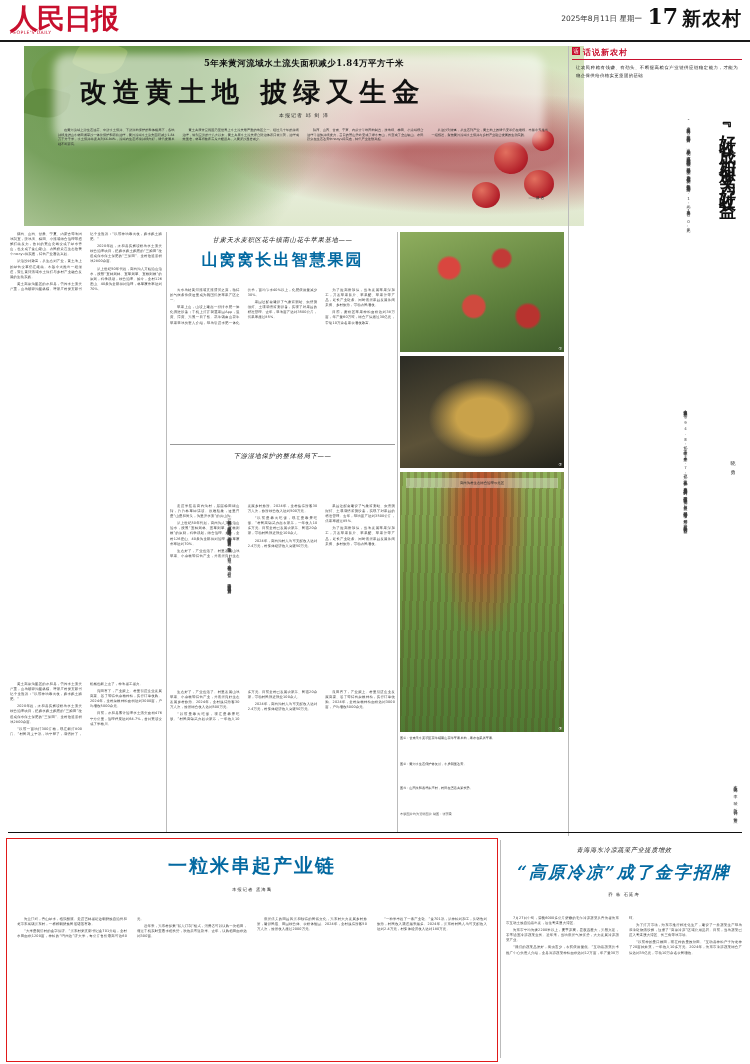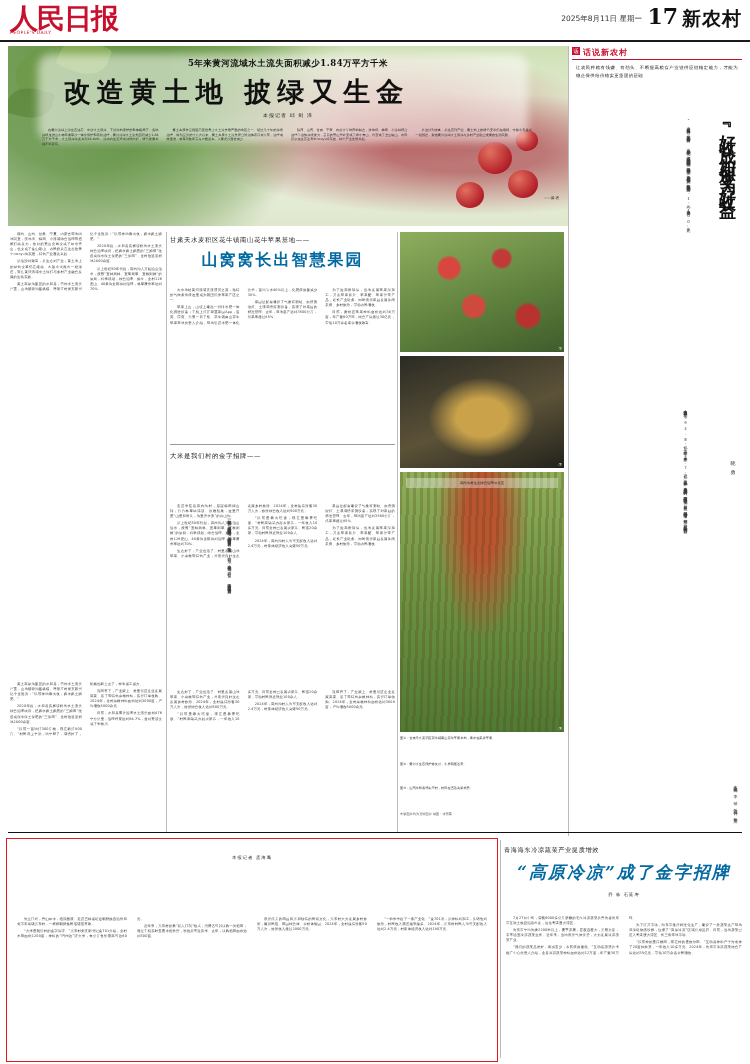--- a/index.html
+++ b/index.html
@@ -13,21 +13,21 @@
   .mh-date{position:absolute;right:108px;top:14px;font-size:7.5px;color:#333;white-space:nowrap;}
   .mh-num{position:absolute;right:72px;top:3px;font-size:22px;font-weight:bold;font-family:"DejaVu Serif","Liberation Serif",serif;color:#111;}
   .mh-sec{position:absolute;right:8px;top:6px;font-size:19px;font-weight:bold;font-family:"DejaVu Serif","Liberation Serif",serif;color:#111;letter-spacing:1px;}
 
   
   .ftext{font-size:3.4px;line-height:5.1px;color:#3a3a3a;text-align:justify;letter-spacing:.15px;overflow:hidden;}
   .ftext p{margin:0 0 2px 0;text-indent:7px;}
   .vtext{writing-mode:vertical-rl;text-orientation:upright;font-size:4px;line-height:7px;color:#3a3a3a;letter-spacing:.4px;overflow:hidden;}
 
   
-  .feature{position:absolute;left:8px;top:46px;width:560px;height:180px;overflow:hidden;padding-left:31px;}
+  .feature{position:absolute;left:24px;top:46px;width:560px;height:180px;overflow:hidden;}
   .feat-photo{position:absolute;left:0;top:0;width:560px;height:180px;
     background:
       radial-gradient(ellipse at 82% 60%, rgba(150,20,30,.55) 0 12%, rgba(0,0,0,0) 40%),
       radial-gradient(ellipse at 70% 35%, rgba(170,40,40,.35) 0 10%, rgba(0,0,0,0) 35%),
       radial-gradient(circle at 12% 18%, rgba(90,140,60,.8) 0 18%, rgba(0,0,0,0) 46%),
       radial-gradient(circle at 30% 8%, rgba(120,165,80,.75) 0 14%, rgba(0,0,0,0) 40%),
       linear-gradient(180deg,#cfe0b4 0%,#e6eed8 36%,#eef2e4 62%,#dfe8cd 100%);
   }
   .feat-leaf{position:absolute;background:#6f9a4a;border-radius:60% 10% 60% 10%;opacity:.85;}
   .feat-apple{position:absolute;border-radius:50%;background:radial-gradient(circle at 35% 32%,#e2705f,#b3202a 70%,#7d1219);}
@@ -44,21 +44,21 @@
   .rail-flag{position:absolute;left:0;top:0;width:170px;height:13px;border-bottom:1px solid #c8102e;}
   .rail-flag .sq{position:absolute;left:0;top:1px;width:8px;height:8px;background:#c8102e;color:#fff;font-size:5.5px;text-align:center;line-height:8px;}
   .rail-flag .tx{position:absolute;left:11px;top:1px;font-size:8px;font-weight:bold;color:#c8102e;letter-spacing:1px;}
   .rail-lead{position:absolute;left:4px;top:18px;width:162px;height:46px;font-size:4.4px;line-height:8px;color:#222;text-align:justify;letter-spacing:.4px;}
   .rail-vtitle{position:absolute;right:2px;top:70px;height:330px;writing-mode:vertical-rl;text-orientation:upright;font-family:"DejaVu Serif","Liberation Serif",serif;font-size:17px;font-weight:bold;color:#111;letter-spacing:6px;}
   .rail-vby{position:absolute;right:6px;top:410px;writing-mode:vertical-rl;text-orientation:upright;font-size:5px;color:#333;letter-spacing:2px;}
   .rail-cols{position:absolute;left:2px;top:72px;width:118px;height:700px;}
   .rail-sign{position:absolute;right:4px;bottom:-4px;writing-mode:vertical-rl;text-orientation:upright;font-size:4px;color:#333;letter-spacing:1px;height:58px;}
 
   
-  .ahead-kicker{font-size:6.4px;color:#222;text-align:left;letter-spacing:.6px;white-space:nowrap;}
+  .ahead-kicker{font-size:6.4px;color:#222;text-align:center;letter-spacing:.6px;white-space:nowrap;font-style:italic;}
   .ahead-title{font-family:"DejaVu Serif","Liberation Serif",serif;font-weight:bold;text-align:center;color:#0369a1;letter-spacing:2px;white-space:nowrap;}
   .ahead-by{font-size:4.4px;color:#333;text-align:center;letter-spacing:1px;}
 
   
   .ph{position:absolute;overflow:hidden;}
   .ph-apple{background:
       radial-gradient(circle at 30% 30%, #d9463f 0 7%, rgba(0,0,0,0) 9%),
       radial-gradient(circle at 62% 22%, #c23a37 0 6%, rgba(0,0,0,0) 8%),
       radial-gradient(circle at 45% 62%, #cf4a3e 0 9%, rgba(0,0,0,0) 11%),
       radial-gradient(circle at 78% 70%, #b8332f 0 7%, rgba(0,0,0,0) 9%),
@@ -159,21 +159,21 @@
   <div class="ftext" style="position:absolute;left:170px;top:288px;width:225px;height:150px;column-count:3;column-gap:8px;">
     <p>天水地处黄河流域支流渭河之滨，独特的气候条件使这里成为我国优质苹果产区之一。</p>
     <p>苹果上山，山坡上建起一排排水肥一体化滴灌设备；手机上打开智慧果园App，温度、湿度、光照一目了然。花牛镇南山花牛苹果基地负责人介绍，基地引进水肥一体化技术，亩均节水40%以上，化肥使用量减少30%。</p>
     <p>果园还配套建设了气象监测站、虫情测报灯、土壤墒情监测设备，实现了对果园的精准管理。去年，基地亩产达到3500公斤，优果率超过85%。</p>
     <p>为了提高附加值，当地发展苹果深加工，开发苹果脆片、苹果醋、苹果汁等产品，延长产业链条。同时依托果园发展休闲采摘、乡村旅游，带动农民增收。</p>
     <p>目前，麦积区苹果种植面积达到38万亩，年产量60万吨，综合产值超过30亿元，带动10万余名果农增收致富。</p>
   </div>
   <div class="hr-thin" style="left:170px;top:444px;width:225px;"></div>
 
   <div style="position:absolute;left:170px;top:452px;width:225px;">
-    <div class="ahead-kicker">大米是我们村的金字招牌——</div>
+    <div class="ahead-kicker">下游湿地保护的整体格局下——</div>
   </div>
   <div class="ftext" style="position:absolute;left:170px;top:504px;width:225px;height:320px;column-count:3;column-gap:8px;">
     <p>走进米脂县高西沟村，层层梯田绕山转，片片林草绿满坡。很难想象，这里曾是“山是和尚头，沟里没水流”的穷山沟。</p>
     <p>从上世纪50年代起，高西沟人开始治山治水，按照“宜林则林、宜草则草、宜粮则粮”的原则，科学规划，综合治理。如今，全村126座山、40条沟全部得到治理，林草覆盖率达到70%。</p>
     <p>生态好了，产业也活了。村里发展山地苹果、小杂粮等特色产业，并依托良好生态发展乡村旅游。2024年，全村接待游客30万人次，旅游综合收入达到500万元。</p>
     <p>“以前是靠天吃饭，现在是靠景吃饭。”村民高锦武办起农家乐，一年收入10多万元。目前全村已发展农家乐、民宿20余家，带动村民就近就业100余人。</p>
     <p>2024年，高西沟村人均可支配收入达到2.4万元，村集体经济收入突破50万元。</p>
     <p>果园还配套建设了气象监测站、虫情测报灯、土壤墒情监测设备，实现了对果园的精准管理。去年，基地亩产达到3500公斤，优果率超过85%。</p>
     <p>为了提高附加值，当地发展苹果深加工，开发苹果脆片、苹果醋、苹果汁等产品，延长产业链条。同时依托果园发展休闲采摘、乡村旅游，带动农民增收。</p>
   </div>
@@ -195,20 +195,21 @@
 
   <div class="ftext" style="position:absolute;left:170px;top:690px;width:225px;height:140px;column-count:3;column-gap:8px;">
     <p>生态好了，产业也活了。村里发展山地苹果、小杂粮等特色产业，并依托良好生态发展乡村旅游。2024年，全村接待游客30万人次，旅游综合收入达到500万元。</p>
     <p>“以前是靠天吃饭，现在是靠景吃饭。”村民高锦武办起农家乐，一年收入10多万元。目前全村已发展农家乐、民宿20余家，带动村民就近就业100余人。</p>
     <p>2024年，高西沟村人均可支配收入达到2.4万元，村集体经济收入突破50万元。</p>
     <p>良田有了，产业跟上。村里引进企业发展高粱、谷子等特色杂粮种植，实行订单收购。2024年，全村杂粮种植面积达到3000亩，户均增收5000余元。</p>
   </div>
 
   <div class="redbox">
     <div style="position:absolute;left:0;top:8px;width:100%;">
+      <div class="ahead-title" style="font-size:19px;margin-top:6px;">一粒米串起产业链</div>
       <div class="ahead-by" style="margin-top:8px;">本报记者  孟海鹰</div>
     </div>
     <div class="ftext" style="position:absolute;left:10px;top:78px;width:470px;height:136px;column-count:4;column-gap:10px;">
       <p>海兰江畔，青山绿水，稻浪翻滚。走进吉林省延边朝鲜族自治州和龙市东城镇光东村，一栋栋朝鲜族民居错落有致。</p>
       <p>“大米是我们村的金字招牌。”光东村党支部书记金701介绍，全村水田面积1200亩，种植的“吗西达”牌大米，每公斤售价最高可达60元。</p>
       <p>近年来，光东村探索“私人订制”模式，消费者可以认购一块稻田，通过手机实时查看水稻长势，秋收后寄送新米。去年，认购稻田面积达到300亩。</p>
       <p>依托优美的田园风光和独特的民俗文化，光东村大力发展乡村旅游，建设民宿、田园综合体、农耕体验园。2024年，全村接待游客50万人次，旅游收入超过2000万元。</p>
       <p>“一粒米串起了一条产业链。”金701说，从种植到加工，从销售到旅游，村民收入渠道越来越多。2024年，光东村村民人均可支配收入达到2.4万元，村集体经济收入达到180万元。</p>
     </div>
   </div>

